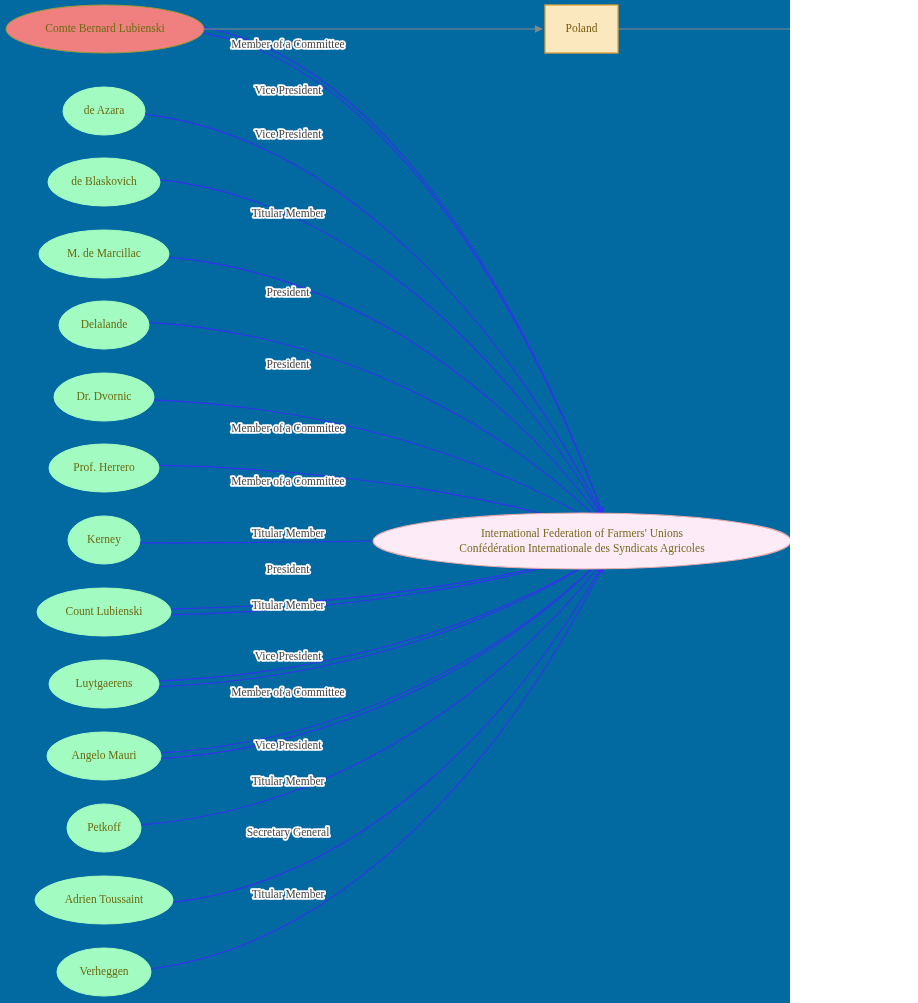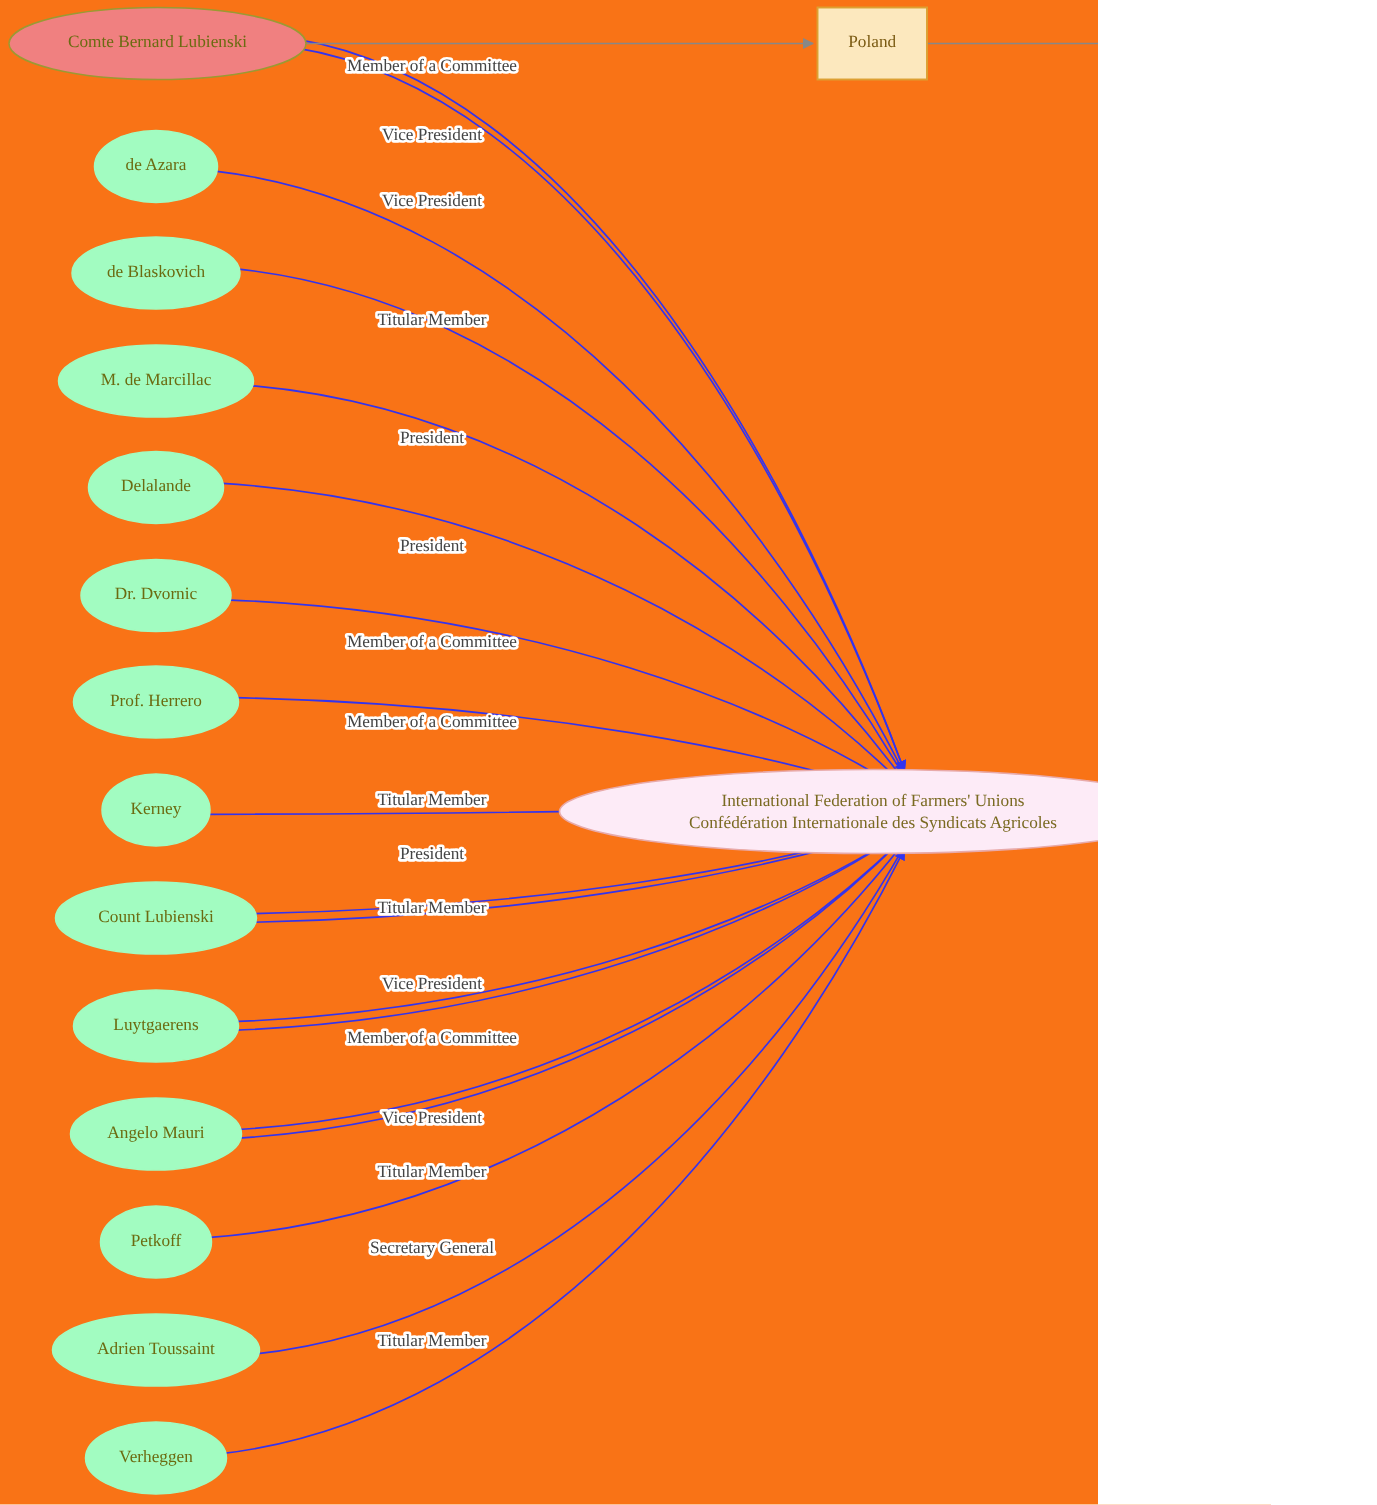--- a/index.html
+++ b/index.html
@@ -5,23 +5,23 @@
   html, body {
     margin: 0;
     padding: 0;
     background: #ffffff;
   }
   body {
     font-family: "Liberation Serif", "DejaVu Serif", serif;
   }
   #graph-canvas {
     position: relative;
-    width: 732px;
+    width: 790px;
     height: 1003px;
-    background: #f97316;
+    background: #0369a1;
     overflow: hidden;
   }
   #graph-svg {
     position: absolute;
     left: 0;
     top: 0;
     width: 918px;
     height: 1003px;
   }
   .edge-path {

